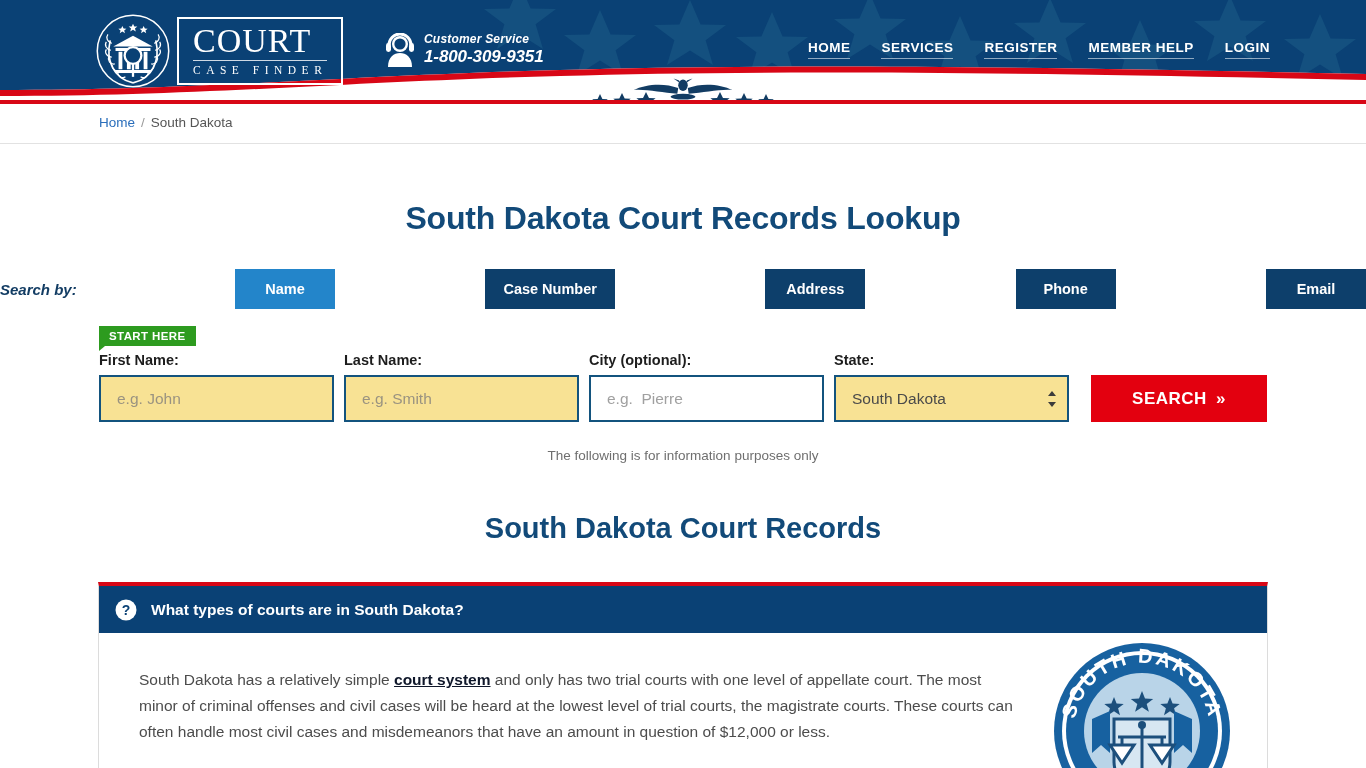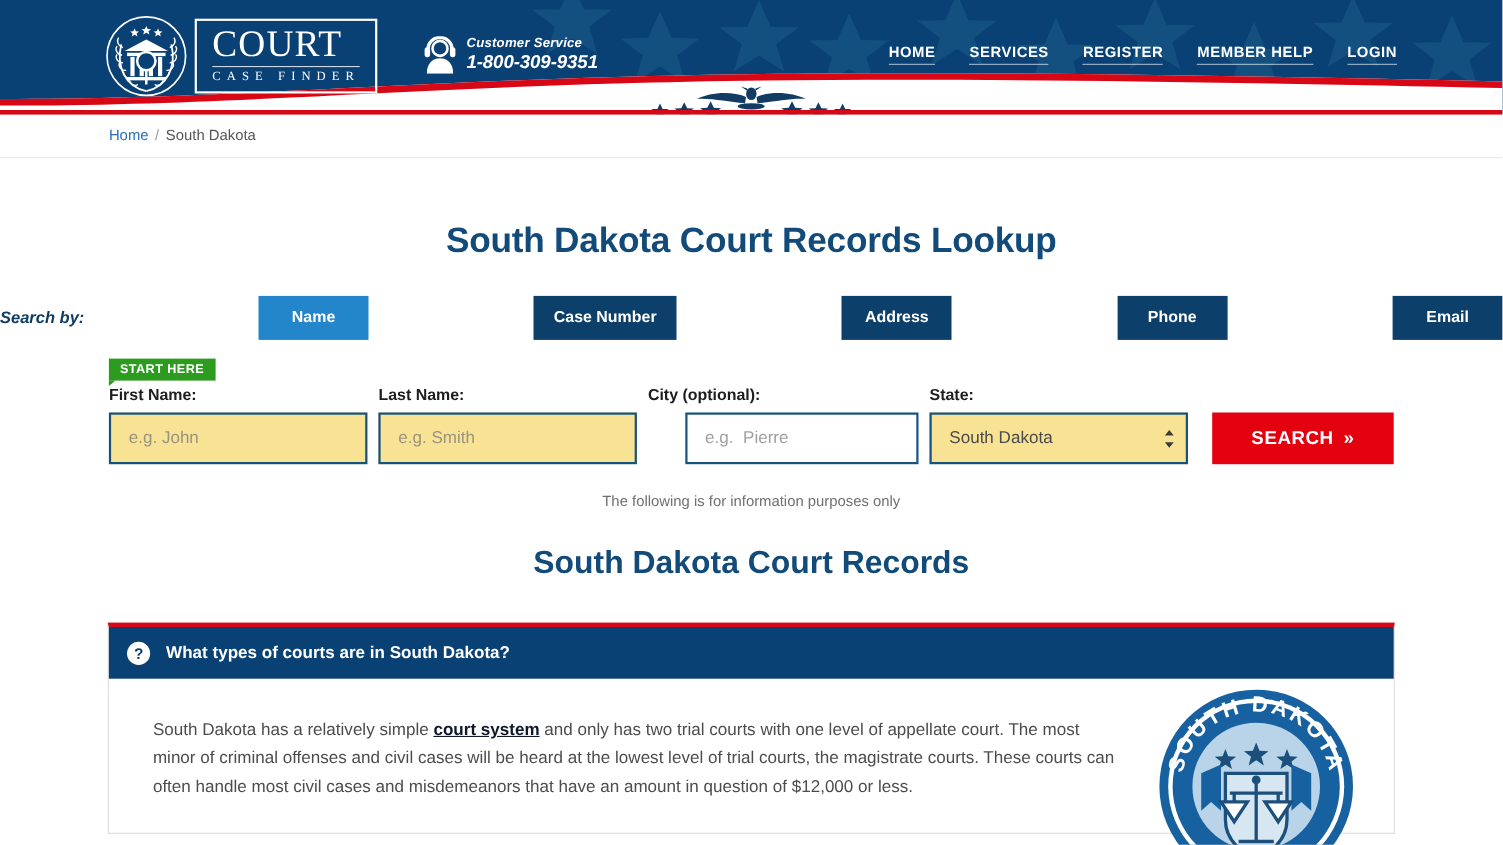--- a/index.html
+++ b/index.html
@@ -233,21 +233,21 @@
     color: #4a4a4a;
     padding: 0 16px;
     font-family: "Liberation Sans", sans-serif;
     outline: none;
   }
   .inp::placeholder { color: #9a9380; }
   .inp.white { background: #ffffff; }
   .inp.white::placeholder { color: #a0a0a0; }
   .f-first { width: 235px; }
   .f-last  { width: 235px; }
-  .f-city  { width: 212px; margin-left: 34px; }
+  .f-city  { width: 235px; }
   .sel-wrap { position: relative; width: 235px; }
   .sel {
     width: 235px;
     height: 47px;
     border: 2px solid #13537e;
     background: #f8e294;
     font-size: 15.5px;
     color: #4a4a4a;
     padding: 0 30px 0 16px;
     font-family: "Liberation Sans", sans-serif;
@@ -282,21 +282,21 @@
 
   .disclaimer {
     text-align: center;
     margin-top: 26px;
     color: #6f6f6f;
     font-size: 13.5px;
   }
 
   .section-title {
     text-align: center;
-    margin: 0;
+    margin: 16px;
     padding-top: 33px;
     color: #124a79;
     font-size: 29px;
     font-weight: bold;
   }
 
   
   .faq-card {
     width: 1170px;
     margin: 0 auto;

